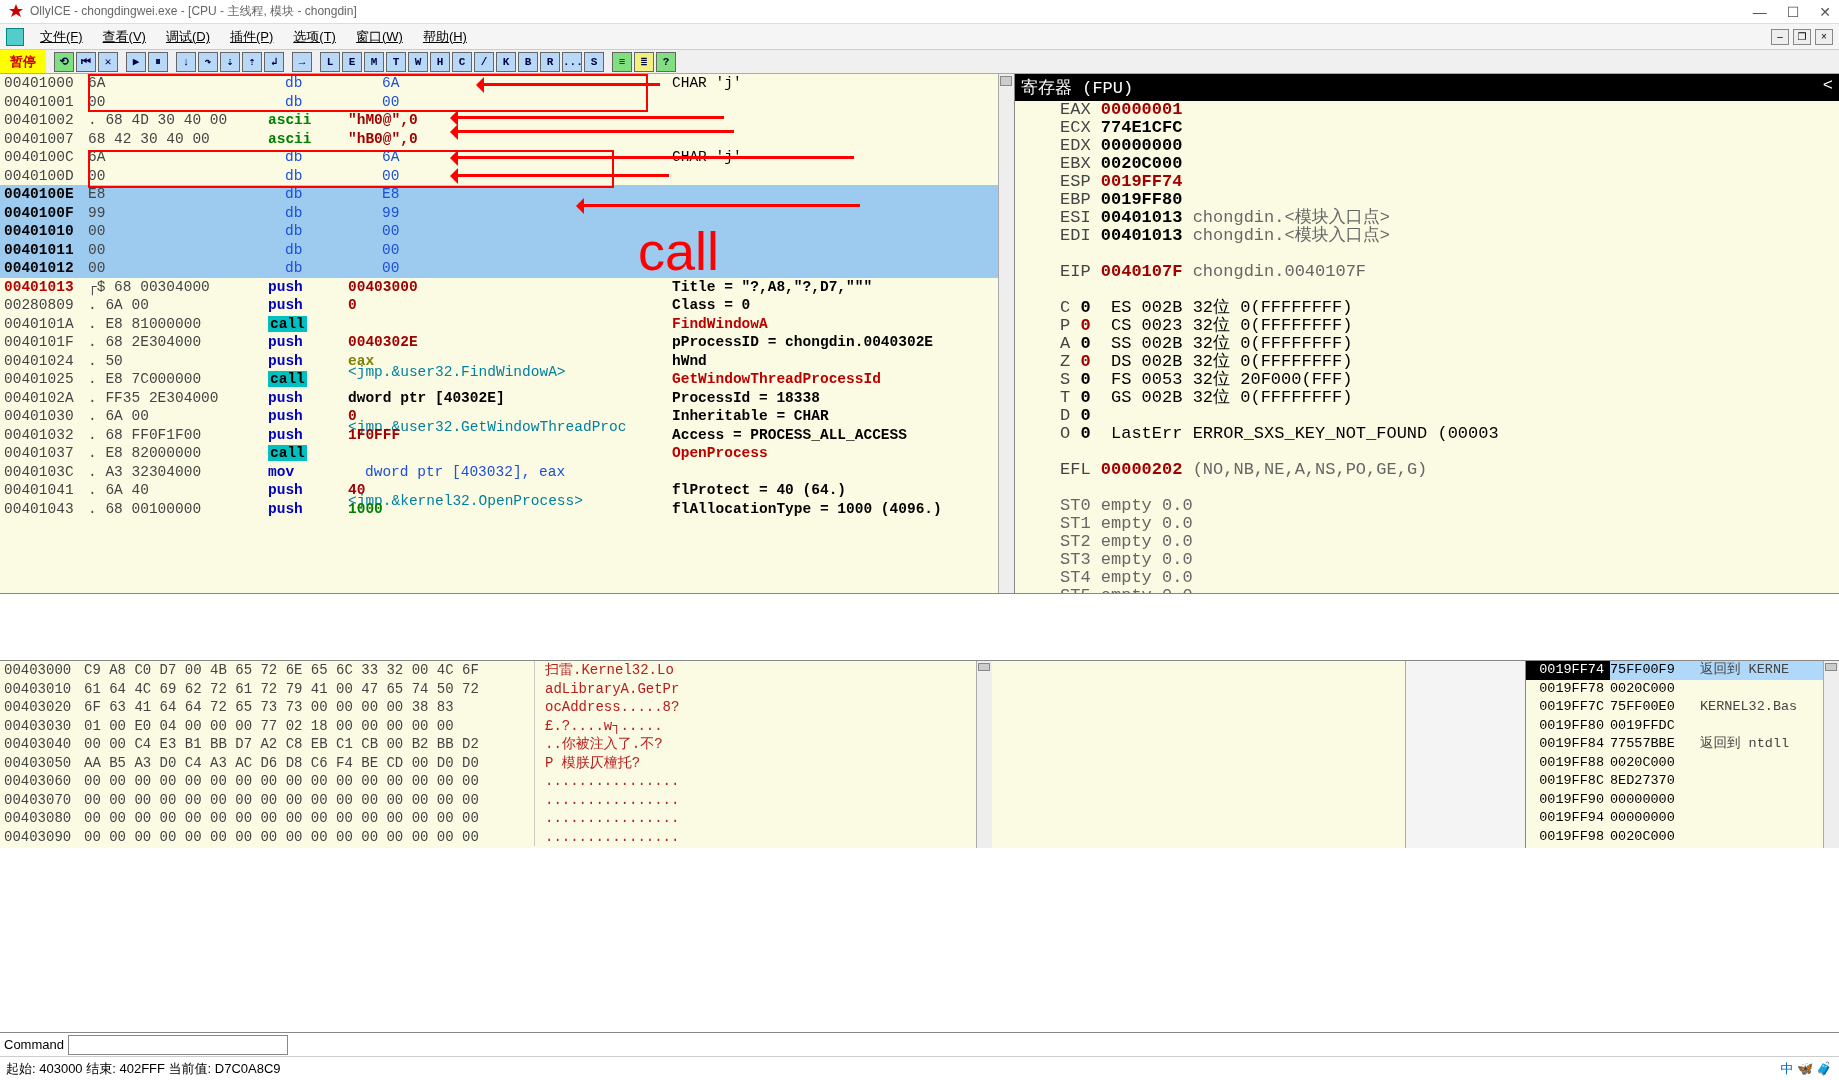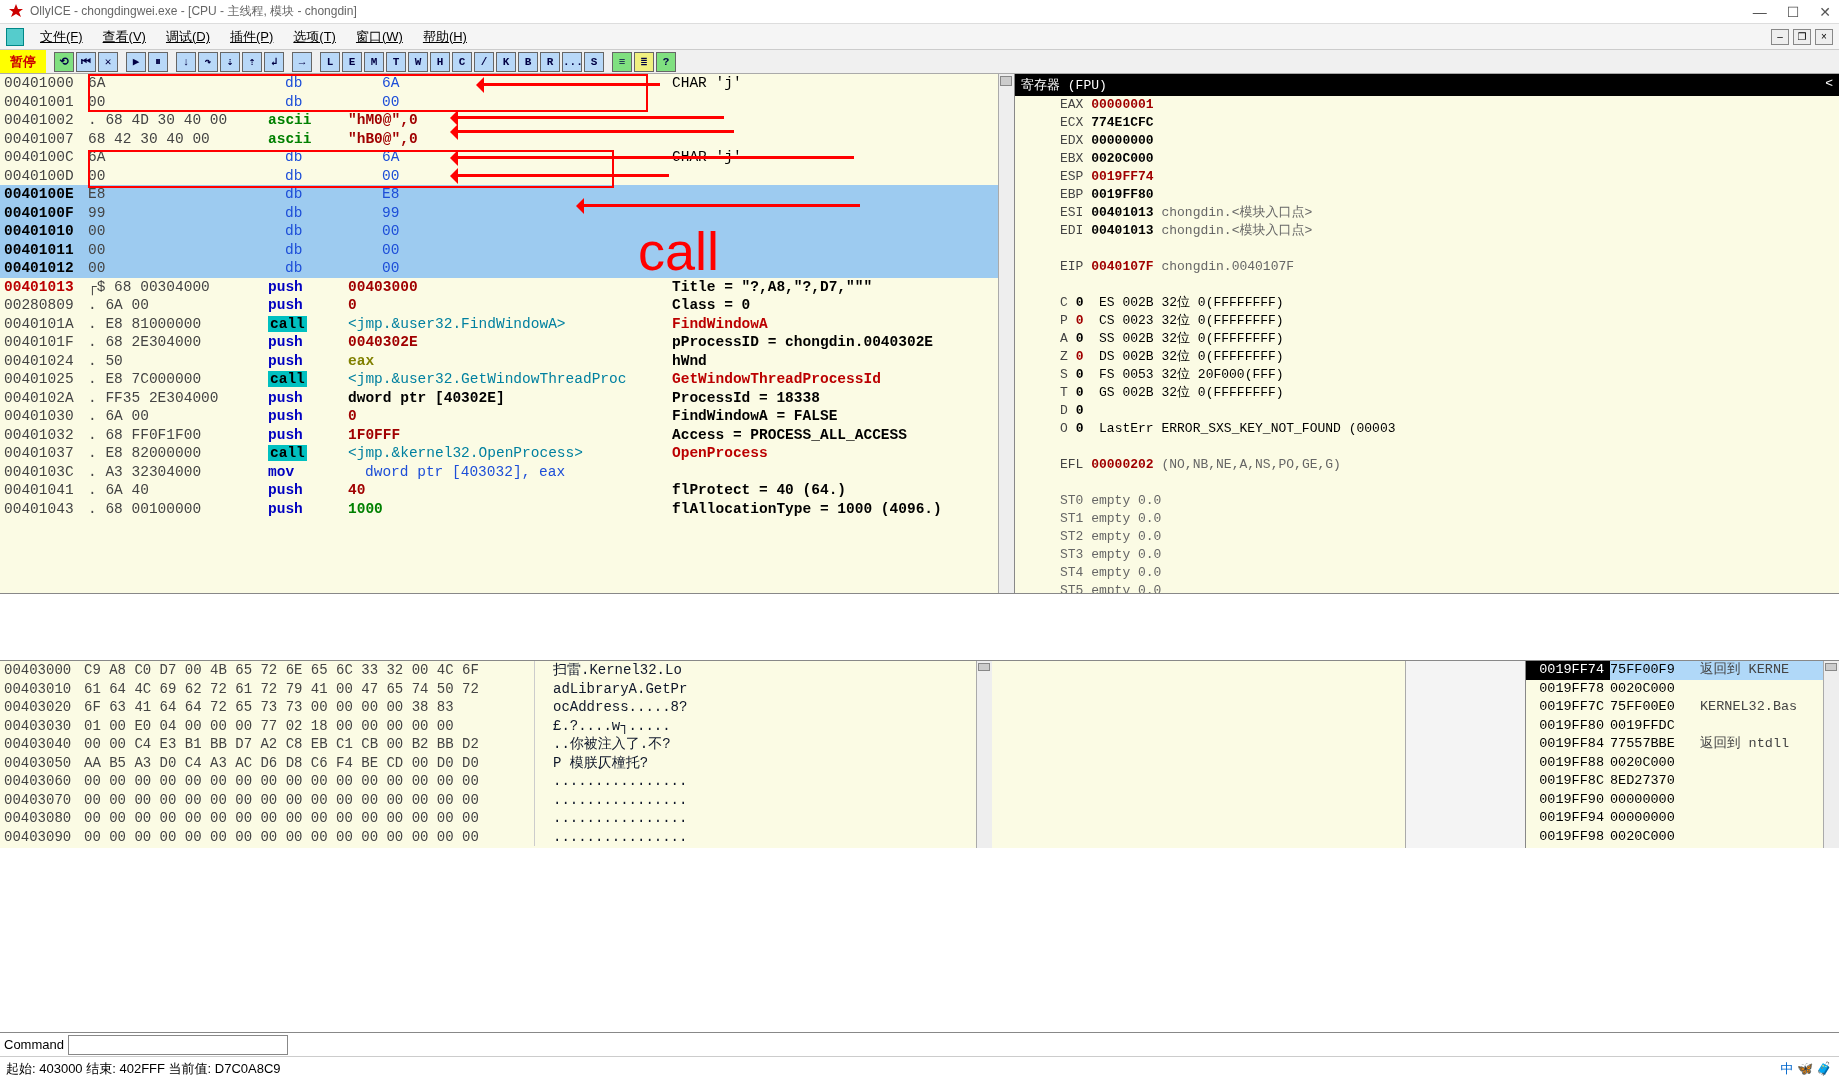--- a/index.html
+++ b/index.html
@@ -114,21 +114,21 @@
 .mnem { width: 80px; }
 .ops { flex: 1; }
 .comment { width: 350px; padding-left: 8px; }
 .sel { background: #9dcbf0; }
 .db { color:#1d4ed8;margin-left:17px; }
 .blue { color:#0000c0; font-weight: bold;}
 .green { color:#008000; font-weight: bold;}
 .mnem .call { background:#00c0c0; color:#000; font-weight:bold; padding: 0 2px;}
 .darkred { color:#a00000; font-weight: bold;}
 .black { color:#000; font-weight:bold;}
-.cyantxt {color:#0080a0;}
+.cyantxt {color:#0080a0;margin-top:48px;}
 .olive {color:#808000; font-weight:bold;}
 .comment-red { color:#b00; font-weight:bold;}
 .comment-black {color:#000; font-weight:bold;}
 
 
 .redbox {
   position:absolute;
   border: 2px solid #ff0000;
   pointer-events:none;
 }
@@ -150,21 +150,21 @@
   font-size: 54px;
   font-family: sans-serif;
   pointer-events:none;
 }
 
 .registers {
   flex:1;
   background: #fbfbe4;
   overflow:hidden;
   position:relative;
-  font-size: 13px;
+  font-size: 17px;
 }
 .reg-title {
   background:#000; color:#fff;
   padding: 2px 6px;
   display:flex;
 }
 .reg-title-arrow { margin-left:auto; }
 .reg-line { height:18px; line-height:18px; padding-left:6px; color:#000; white-space:nowrap;margin-left:39px;}
 .reg-line .reg-name{color:#444;}
 .reg-line .reg-red{color:#a00000; font-weight:bold;}
@@ -175,21 +175,21 @@
   height: 188px;
   display:flex;
   background: #fbfbe4;
   border-top:1px solid #888;
   margin-top: 66px;
 }
 .hexdump { flex:1; overflow:hidden; font-size:14px; position:relative;}
 .hex-row { display:flex; height:18.5px; line-height:18.5px;}
 .hex-addr{width:84px; color:#444; padding-left:4px;}
 .hex-bytes{width:450px; color:#444; letter-spacing:0;}
-.hex-ascii{padding-left:18px; border-left:1px solid #ccc; color:#0f172a;}
+.hex-ascii{padding-left:10px; border-left:1px solid #ccc; color:#b91c1c;}
 
 .stack {
   width: 314px;
   background: #fbfbe4;
   overflow:hidden;
   font-size:13.5px;
   border-left:1px solid #888;
   position:relative;
 }
 .stack-row{display:flex; height:18.5px; line-height:18.5px;}
@@ -429,21 +429,21 @@
           <div class="hex">. FF35 2E304000</div>
           <div class="mnem blue">push</div>
           <div class="ops black">dword ptr [40302E]</div>
           <div class="comment comment-black">ProcessId = 18338</div>
         </div>
         <div class="disasm-row">
           <div class="addr ">00401030</div>
           <div class="hex">. 6A 00</div>
           <div class="mnem blue">push</div>
           <div class="ops darkred">0</div>
-          <div class="comment comment-black">FindWindowA = FALSE</div>
+          <div class="comment comment-black">Inheritable = CHAR</div>
         </div>
         <div class="disasm-row">
           <div class="addr ">00401032</div>
           <div class="hex">. 68 FF0F1F00</div>
           <div class="mnem blue">push</div>
           <div class="ops darkred">1F0FFF</div>
           <div class="comment comment-black">Access = PROCESS_ALL_ACCESS</div>
         </div>
         <div class="disasm-row">
           <div class="addr ">00401037</div>

